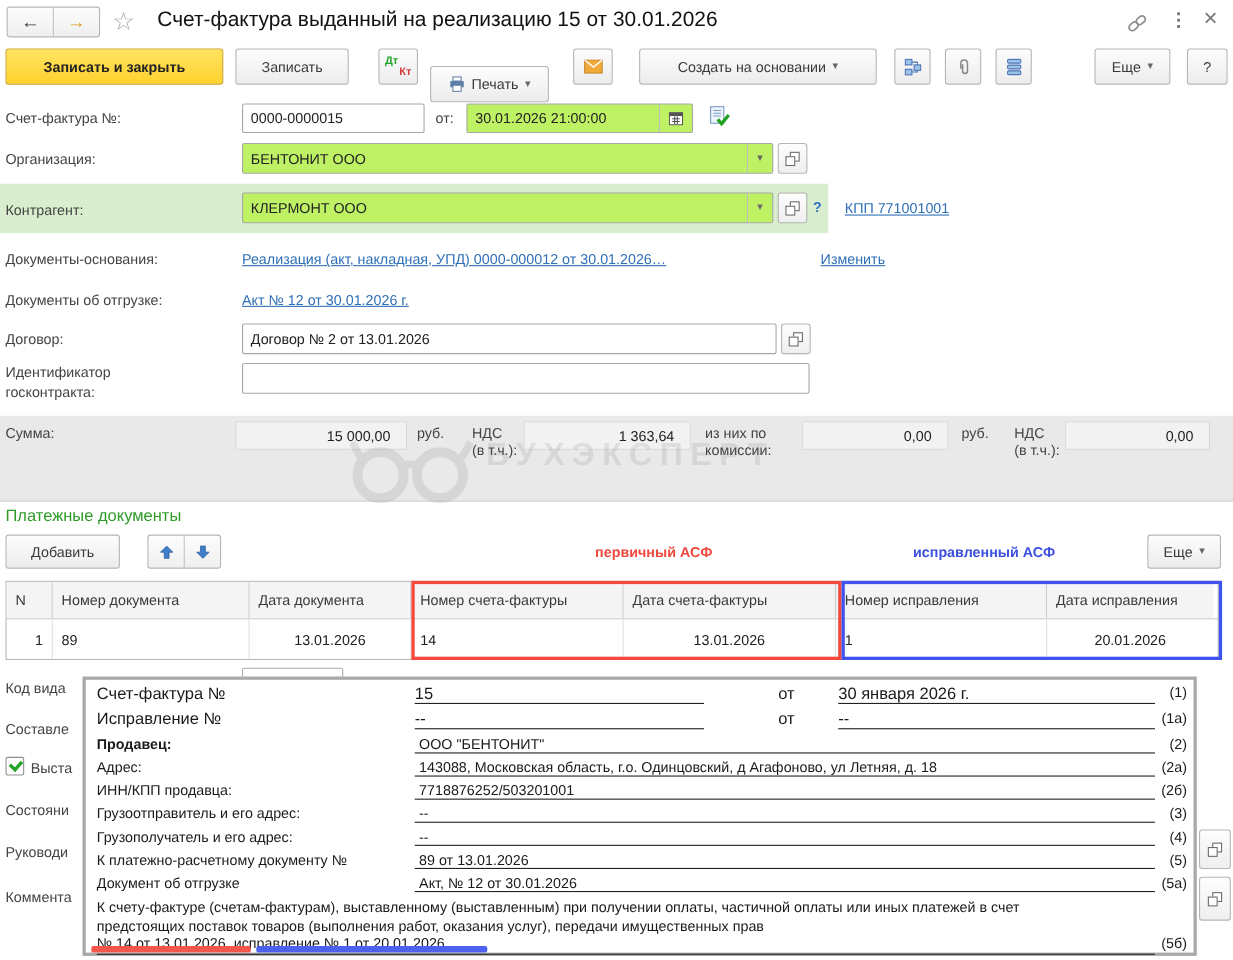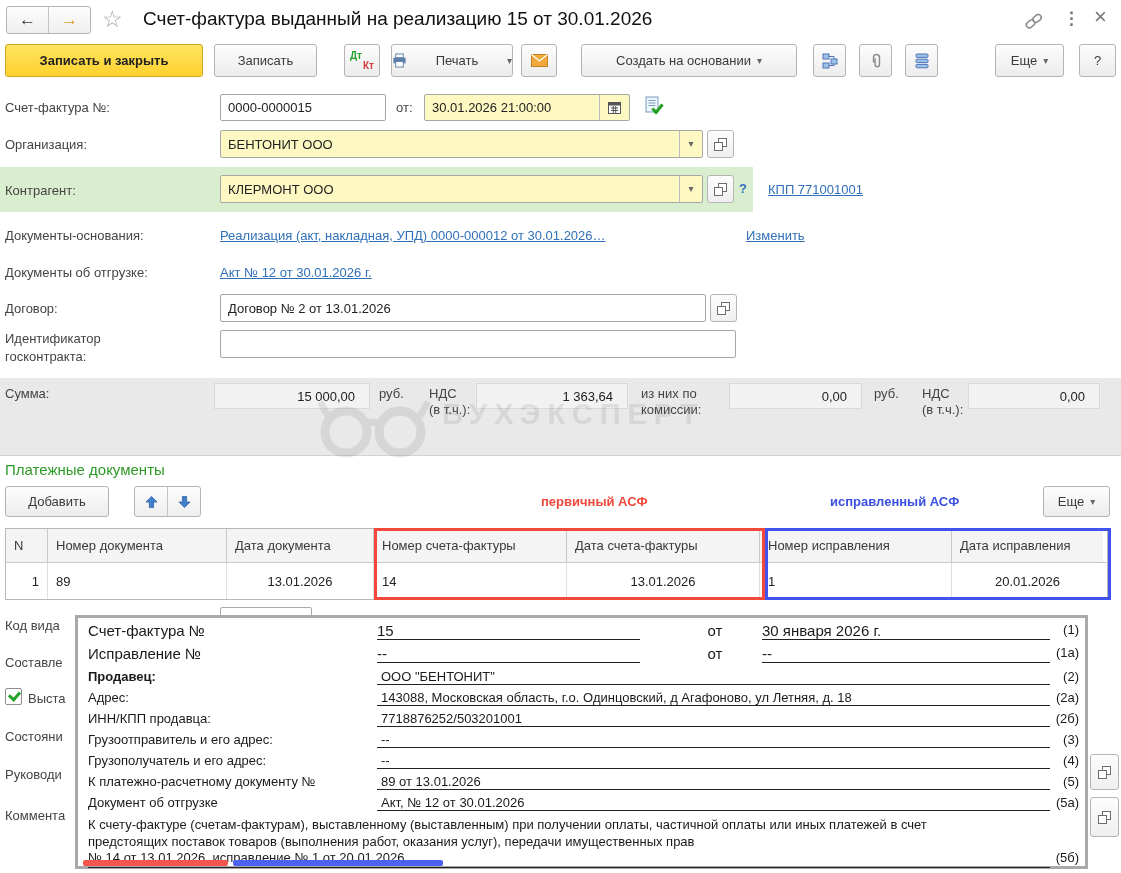--- a/index.html
+++ b/index.html
@@ -9,21 +9,21 @@
   .lbl{position:absolute;color:#444;white-space:nowrap;}
   .link{position:absolute;color:#3070b8;text-decoration:underline;white-space:nowrap;cursor:pointer;}
   .btn{position:absolute;display:flex;align-items:center;justify-content:center;gap:6px;
        background:linear-gradient(#fdfdfd,#ececec);border:1px solid #b5b5b5;border-radius:3px;
        height:33px;color:#3a3a3a;box-sizing:border-box;cursor:pointer;}
   .btn.small{height:31px;}
   .btn.yellow{background:linear-gradient(#ffe361,#ffd22e);border-color:#cfa521;font-weight:bold;color:#222;}
   .caret{font-size:10px;color:#666;line-height:1;}
   .input{position:absolute;box-sizing:border-box;background:#fff;border:1px solid #a7a7a7;border-radius:2px;
          display:flex;align-items:center;padding:0 7px;color:#222;white-space:nowrap;overflow:hidden;}
-  .combo{position:absolute;box-sizing:border-box;background:#fef9c3;border:1px solid #a7a7a7;border-radius:2px;
+  .combo{position:absolute;box-sizing:border-box;background:#bef264;border:1px solid #a7a7a7;border-radius:2px;
          display:flex;align-items:stretch;color:#222;}
   .combo .txt{flex:1;display:flex;align-items:center;padding:0 7px;white-space:nowrap;overflow:hidden;}
   .combo .seg{width:22px;display:flex;align-items:center;justify-content:center;border-left:1px solid #bdbdbd;}
   .sqbtn{position:absolute;box-sizing:border-box;background:linear-gradient(#fdfdfd,#efefef);
          border:1px solid #b5b5b5;border-radius:3px;display:flex;align-items:center;justify-content:center;cursor:pointer;}
   .copyg{position:relative;width:13px;height:13px;display:inline-block;}
   .copyg i{position:absolute;display:block;width:7px;height:7px;border:1px solid #6d6d6d;background:#fff;}
   .copyg i.b{right:0;top:0;}
   .copyg i.f{left:0;bottom:0;}
   .greenband{position:absolute;left:0;top:167px;width:753px;height:45px;background:#d9edcf;}
@@ -76,21 +76,21 @@
   <div class="btn yellow" style="left:5px;top:44px;width:198px;">
     <span>Записать и закрыть</span>
   </div>
   <div class="btn" style="left:214px;top:44px;width:103px;">
     <span>Записать</span>
   </div>
   <div class="btn" style="left:344px;top:44px;width:36px;flex-direction:column;gap:0;font-size:10px;font-weight:bold;line-height:10px;">
     <span style="color:#23a32a;align-self:flex-start;margin-left:5px;">Дт</span>
     <span style="color:#d43a3a;align-self:flex-end;margin-right:5px;">Кт</span>
   </div>
-  <div class="btn" style="left:391px;top:44px;width:122px;justify-content:space-between;">
+  <div class="btn" style="left:391px;top:60px;width:108px;">
     <span>
       <svg width="15" height="15" viewBox="0 0 16 16">
         <rect x="4" y="1" width="8" height="4" fill="#fff" stroke="#5b7fa6"></rect>
         <rect x="1.5" y="5" width="13" height="6" fill="#5b7fa6"></rect>
         <rect x="4" y="9" width="8" height="6" fill="#fff" stroke="#5b7fa6"></rect>
       </svg>
     </span>
     <span>Печать</span>
     <span class="caret">▾</span>
   </div>

